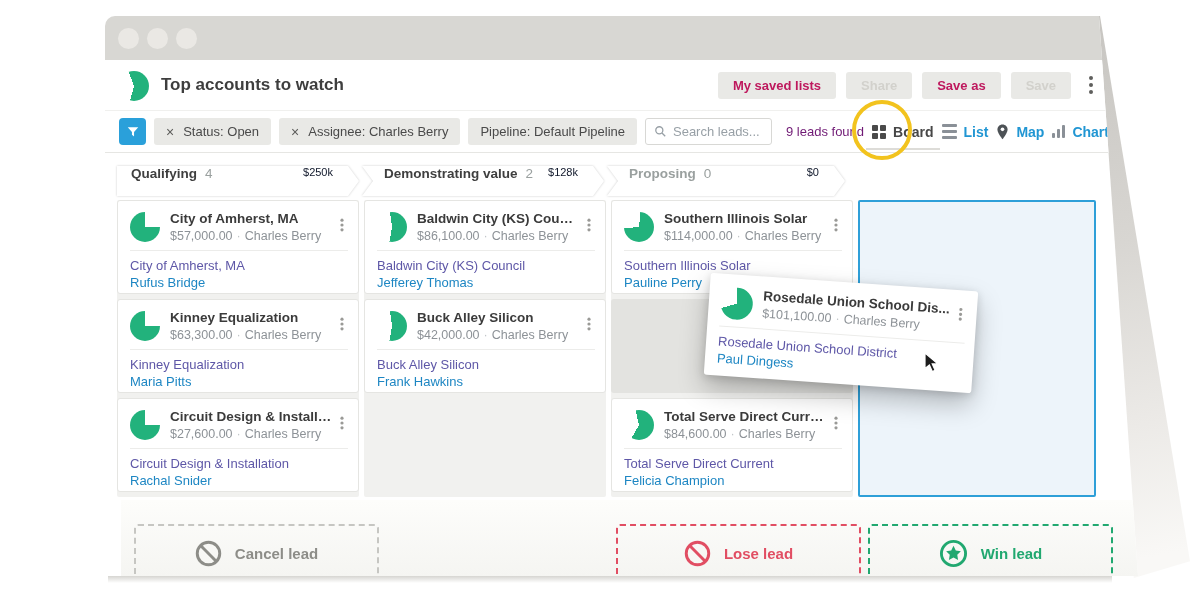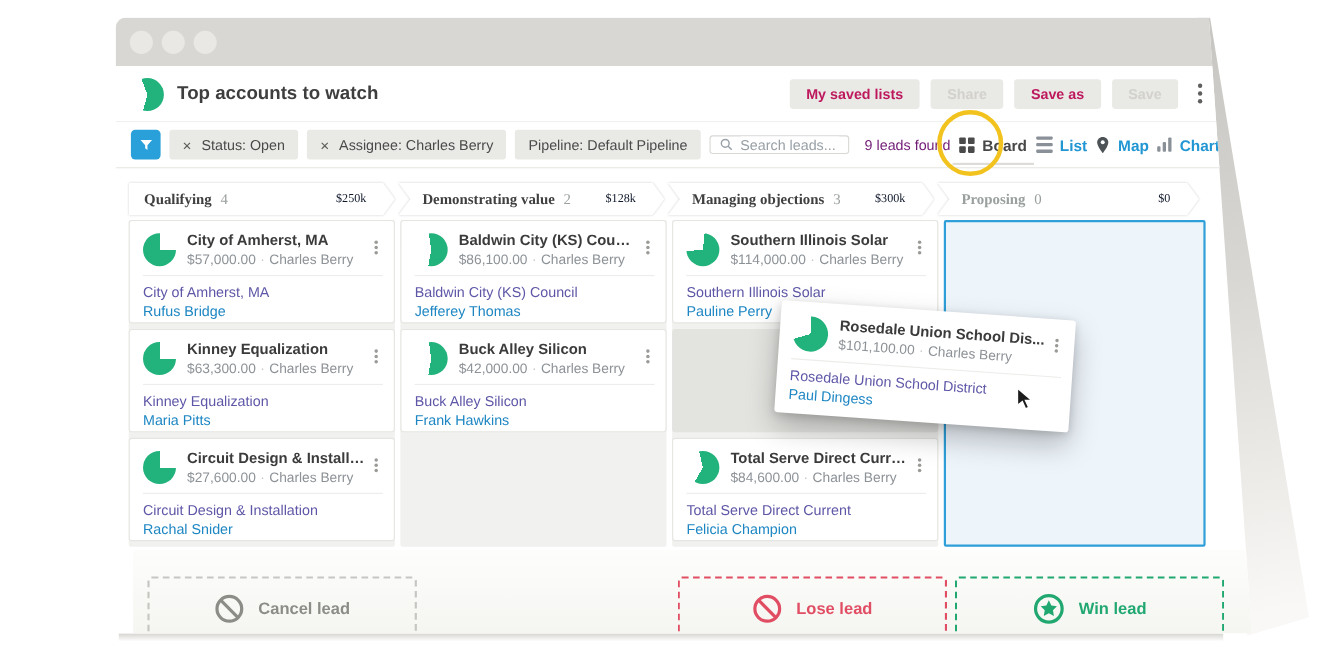--- a/index.html
+++ b/index.html
@@ -33,21 +33,21 @@
     box-shadow:0 -7px 0 #5f5f5d, 0 7px 0 #5f5f5d; cursor:pointer; }
   .kebab.sm { transform:scale(.8); box-shadow:0 -6px 0 #9a9a97, 0 6px 0 #9a9a97; background:#9a9a97; margin:0; }
 
   .filter-bar { height:43px; border-top:1px solid #f0f0ee; border-bottom:1px solid #e6e6e3;
     display:flex; align-items:center; padding:0 44px 0 14px; gap:8px; background:#fff; position:relative; }
   .filter-btn { width:27px; height:27px; background:#2aa0da; border-radius:4px;
     display:flex; align-items:center; justify-content:center; cursor:pointer; flex-shrink:0; }
   .chip { height:27px; background:#e9e9e6; border-radius:3px; padding:0 12px;
     display:flex; align-items:center; gap:9px; font-size:13px; color:#4a4a4a; cursor:pointer; white-space:nowrap; }
   .chip .x { color:#5c5c5a; font-size:14px; line-height:1; cursor:pointer; }
-  .search { height:17px; width:130px; border:1px solid #d8d8d5; border-radius:3px; background:#fff;
+  .search { height:27px; width:130px; border:1px solid #d8d8d5; border-radius:3px; background:#fff;
     display:flex; align-items:center; padding:0 8px; gap:6px; }
   .search input { border:none; outline:none; width:90px; font-family:inherit; font-size:13px; color:#5a6268; }
   .search input::placeholder { color:#98a0a6; }
   .results { color:#701a75; font-size:13px; margin-left:6px; white-space:nowrap; }
   .views { margin-left:auto; display:flex; align-items:center; gap:8px; }
   .view { display:flex; align-items:center; gap:7px; font-size:14px; font-weight:bold; color:#2196d3; cursor:pointer; position:relative; }
   .view.active { color:#474747; }
   .view.active::after { content:""; position:absolute; left:-6px; right:-6px; bottom:-10px; height:2px; background:#dddcd8; }
   .grid-ic { display:grid; grid-template-columns:6px 6px; grid-template-rows:6px 6px; gap:2px; }
   .grid-ic i { background:#4a4a4a; border-radius:1px; }
@@ -56,23 +56,23 @@
   .chart-ic { display:flex; align-items:flex-end; gap:2px; height:13px; }
   .chart-ic i { width:3px; background:#8a9097; border-radius:1px; }
   .chart-ic i:nth-child(1){height:5px;} .chart-ic i:nth-child(2){height:9px;} .chart-ic i:nth-child(3){height:13px;}
 
   .ring { position:absolute; left:747px; top:84px; width:60px; height:60px; border:4px solid #f2c31e;
     border-radius:50%; z-index:40; pointer-events:none; }
 
   
   .col-headers { margin:13px 0 0 12px; display:flex; gap:3px; height:30px;
     filter:drop-shadow(0 0 1px rgba(0,0,0,.20)); }
-  .col-h { width:242px; background:#fff; display:flex; align-items:center;
+  .col-h { width:242px; background:#fff; display:flex; 
     padding:0 26px 0 22px; flex-shrink:0;
-    clip-path:polygon(0 0, calc(100% - 11px) 0, 100% 50%, calc(100% - 11px) 100%, 0 100%, 11px 50%);font-family:Liberation Serif, serif; }
+    clip-path:polygon(0 0, calc(100% - 11px) 0, 100% 50%, calc(100% - 11px) 100%, 0 100%, 11px 50%); }
   .col-h.first { padding-left:14px;
     clip-path:polygon(0 0, calc(100% - 11px) 0, 100% 50%, calc(100% - 11px) 100%, 0 100%); }
   .col-h:last-child { width:238px; }
   .col-h .nm { font-size:13.5px; font-weight:bold; color:#3f3f3f; white-space:nowrap; }
   .col-h .ct { font-size:13.5px; color:#9aa09f; margin-left:8px; }
   .col-h .vl { font-size:11px; color:#0f172a; margin-left:auto; }
   .col-h.muted .nm, .col-h.muted .ct { color:#9aa09f; }
 
   .lanes { margin:4px 0 0 12px; display:flex; gap:5px; height:297px; }
   .lane { width:242px; background:#f1f1ef; border-radius:2px; flex-shrink:0; }
@@ -204,25 +204,20 @@
         <div class="col-h first">
     <span class="nm">Qualifying</span>
     <span class="ct">4</span>
     <span class="vl">$250k</span>
   </div>
         <div class="col-h">
     <span class="nm">Demonstrating value</span>
     <span class="ct">2</span>
     <span class="vl">$128k</span>
   </div>
-        <div class="col-h">
-    <span class="nm">Managing objections</span>
-    <span class="ct">3</span>
-    <span class="vl">$300k</span>
-  </div>
         <div class="col-h muted">
     <span class="nm">Proposing</span>
     <span class="ct">0</span>
     <span class="vl">$0</span>
   </div>
       </div>
 
     <div class="lanes">
         <div class="lane">
           <div class="card">

